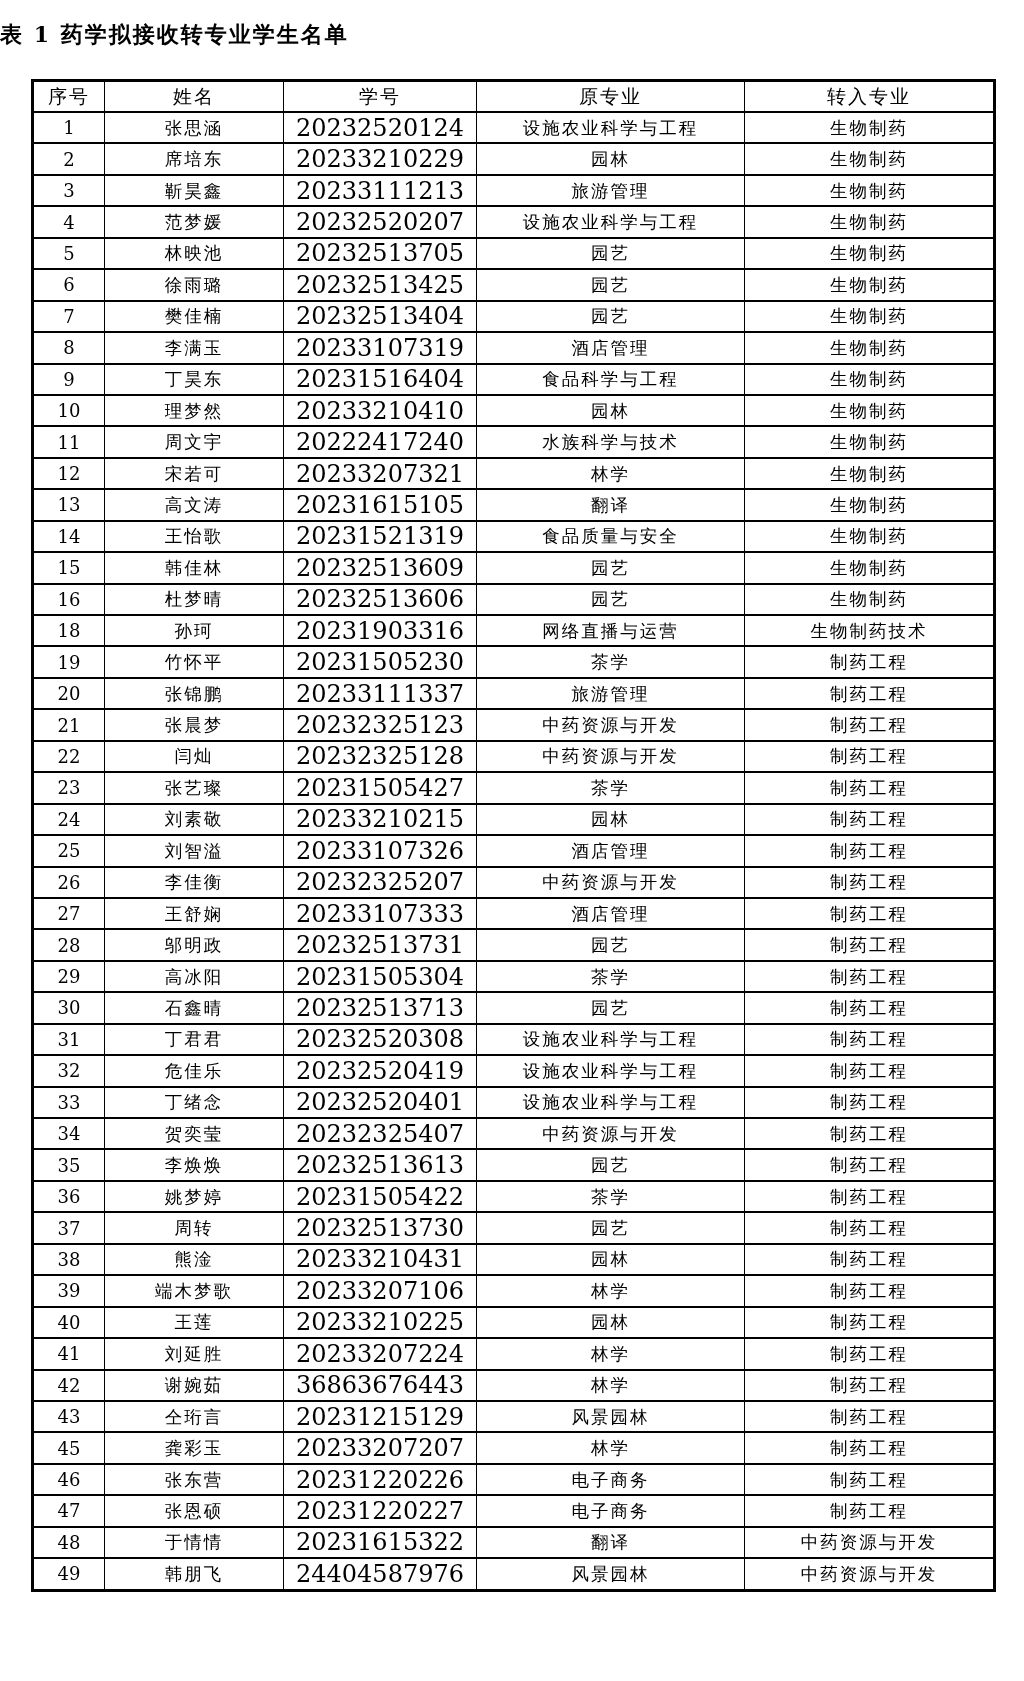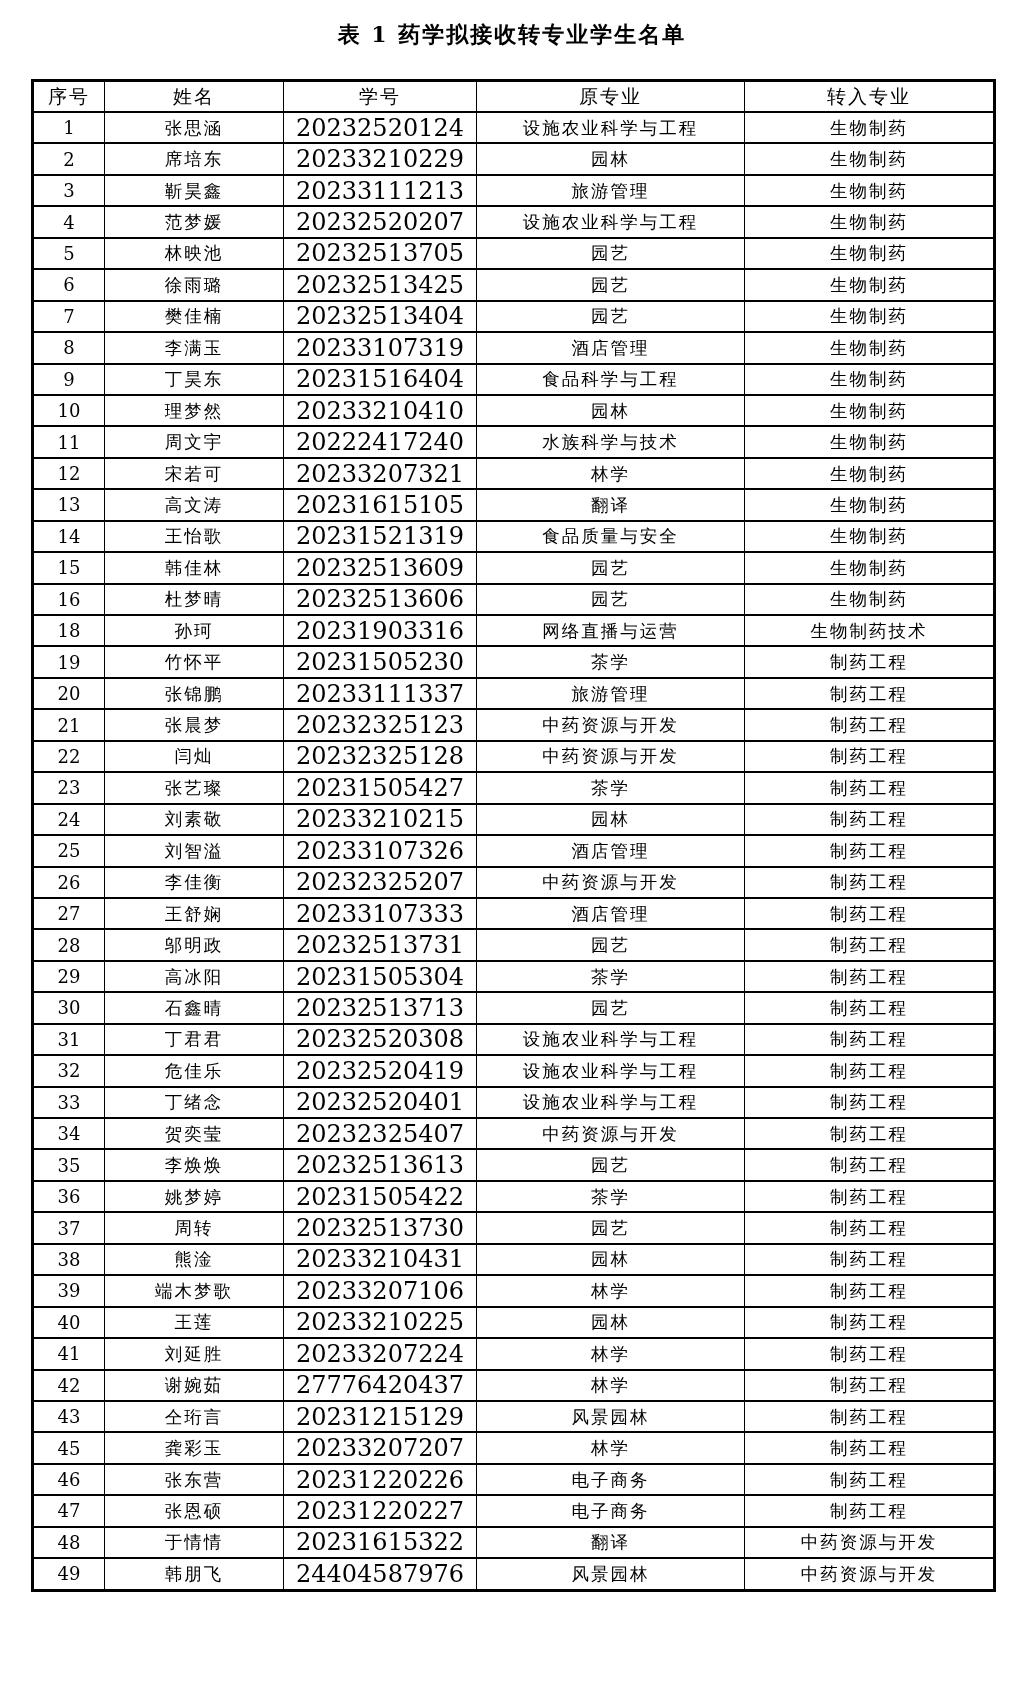--- a/index.html
+++ b/index.html
@@ -14,21 +14,20 @@
   }
   .page {
     position: relative;
     width: 1024px;
     height: 1681px;
     background: #ffffff;
     overflow: hidden;
   }
   .doc-title {
     padding-top: 20px;
-    text-align: center;
     font-size: 22px;
     font-weight: bold;
     letter-spacing: 2px;
   }
   table.roster {
     border-collapse: collapse;
     table-layout: fixed;
     width: 962px;
     margin-left: 31px;
     margin-top: 29px;
@@ -373,21 +372,21 @@
         <tr>
           <td>41</td>
           <td>刘延胜</td>
           <td>20233207224</td>
           <td>林学</td>
           <td>制药工程</td>
         </tr>
         <tr>
           <td>42</td>
           <td>谢婉茹</td>
-          <td>27776420437</td>
+          <td>36863676443</td>
           <td>林学</td>
           <td>制药工程</td>
         </tr>
         <tr>
           <td>43</td>
           <td>仝珩言</td>
           <td>20231215129</td>
           <td>风景园林</td>
           <td>制药工程</td>
         </tr>

